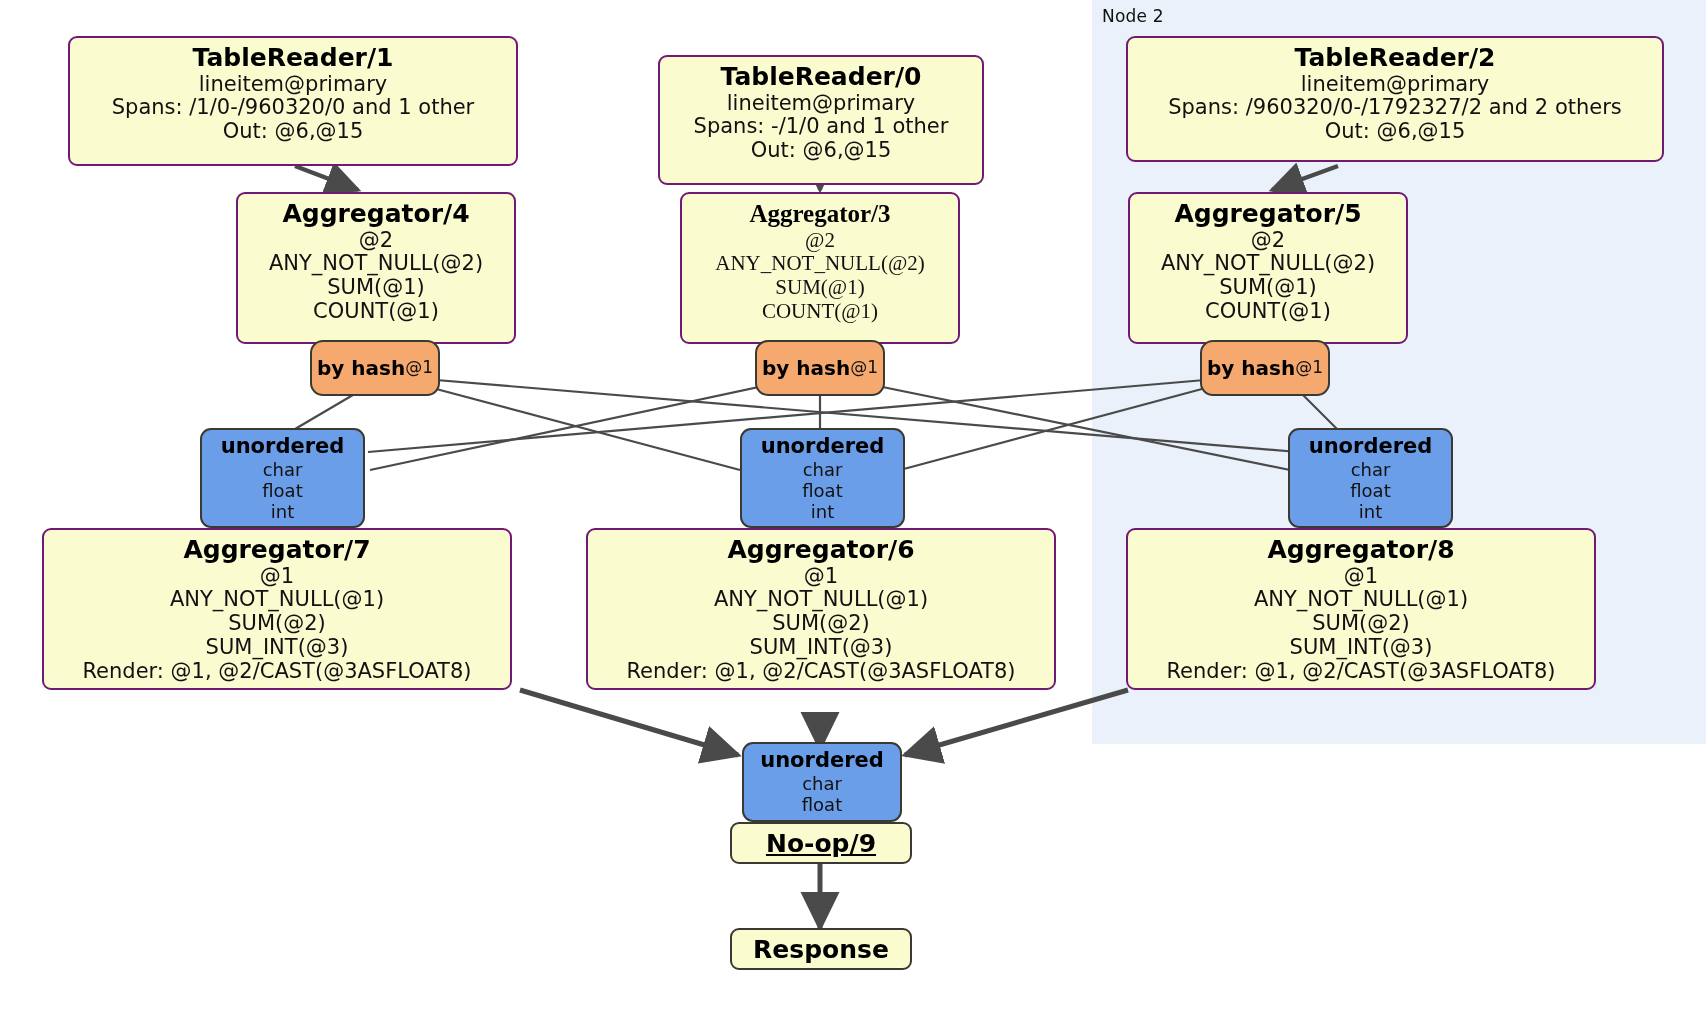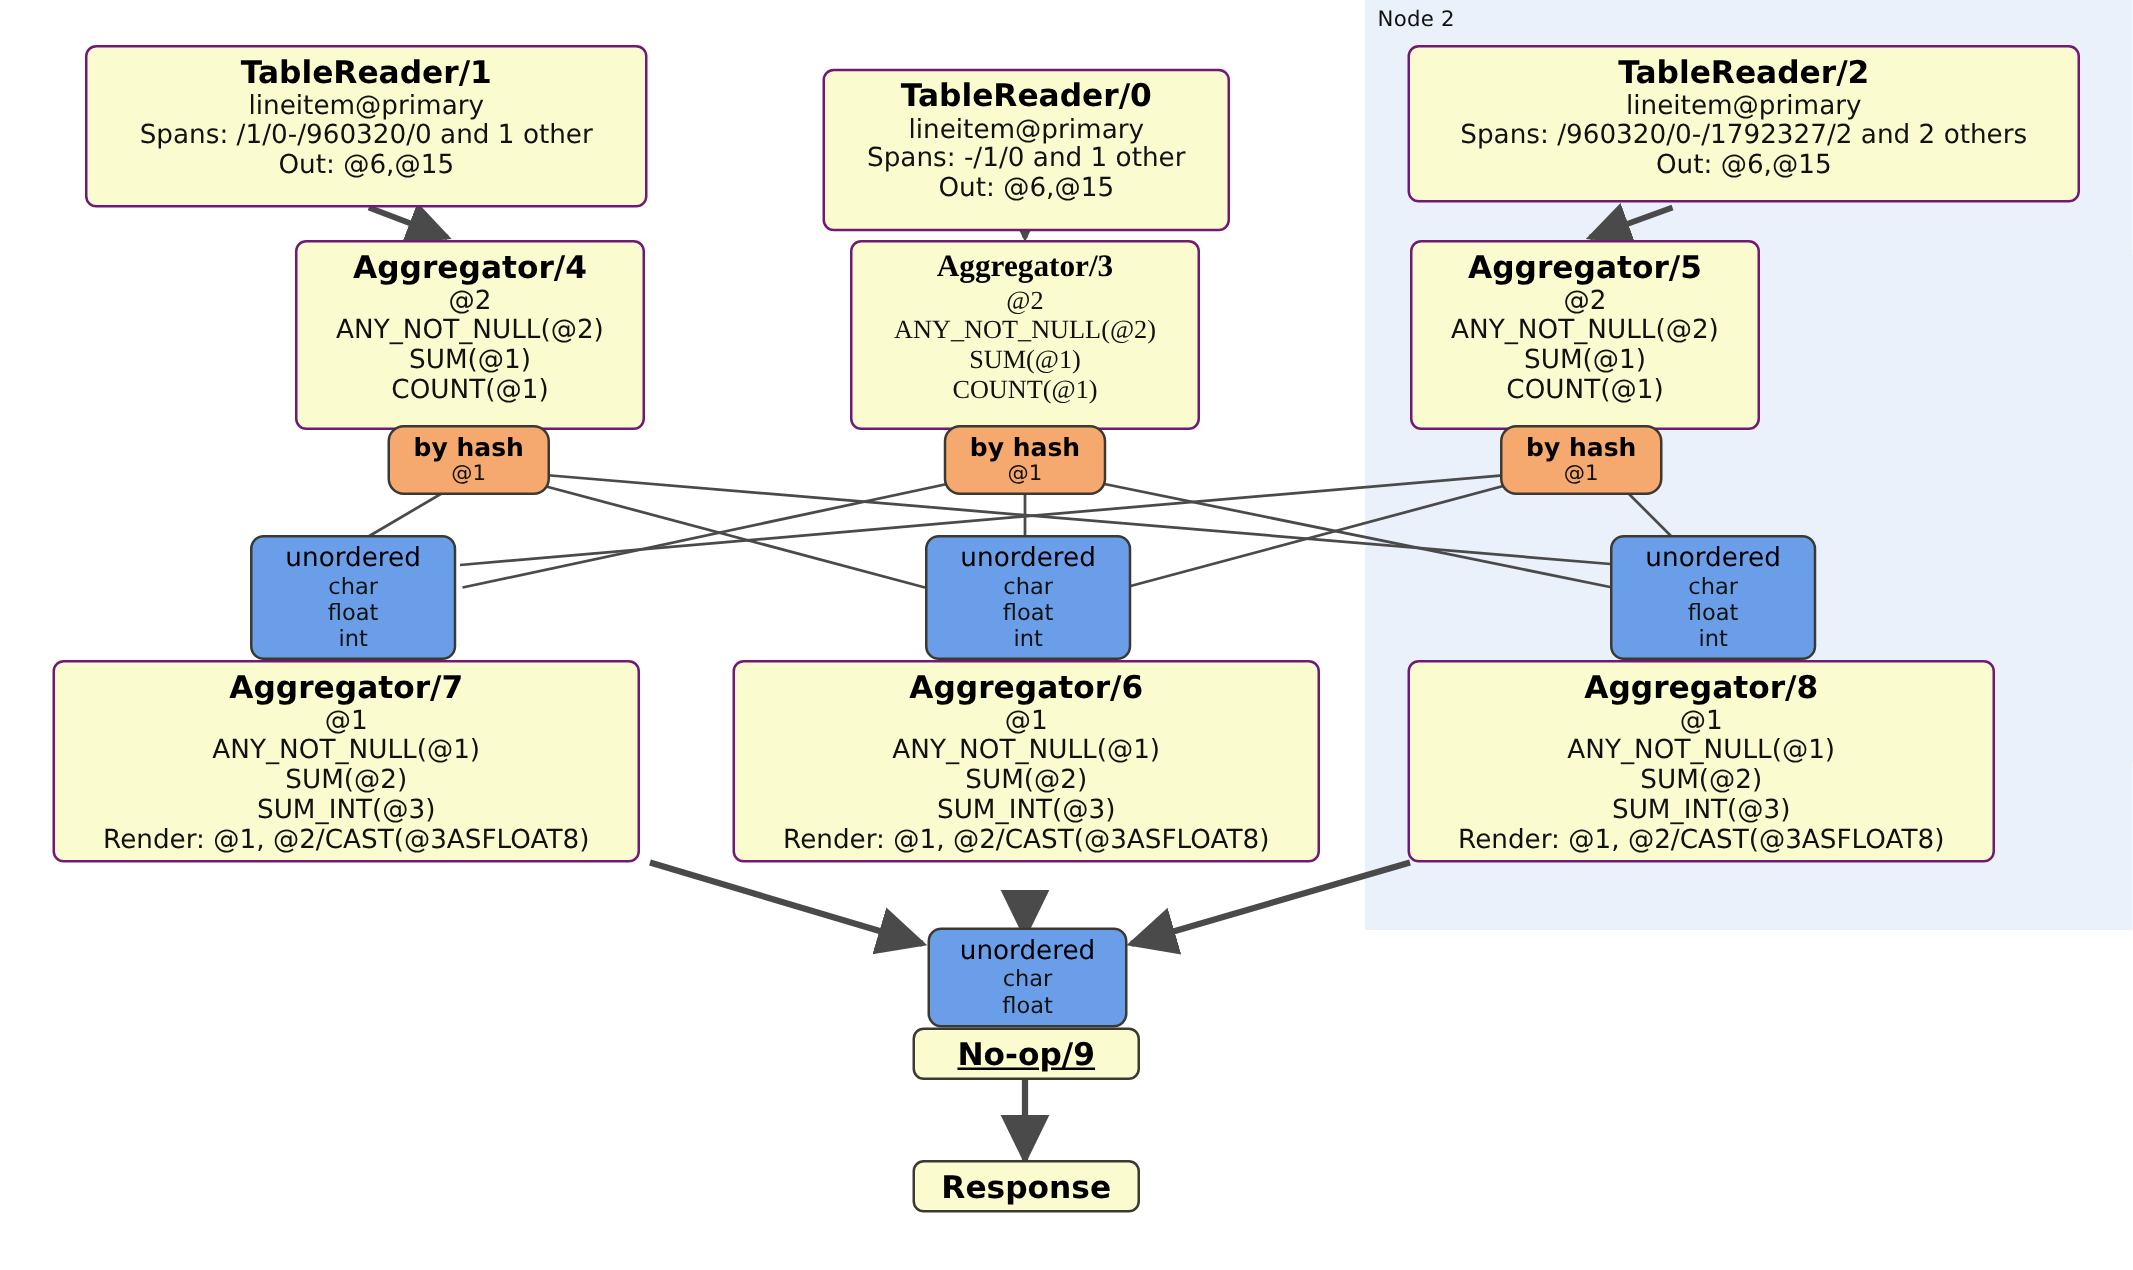--- a/index.html
+++ b/index.html
@@ -15,29 +15,29 @@
             pointer-events:none;}
 
   .box{position:absolute;box-sizing:border-box;border:2px solid #701a75;
        border-radius:9px;background:#fbfbd0;display:flex;flex-direction:column;
        align-items:center;justify-content:flex-start;padding:6px 8px 6px;
        line-height:1.14;}
   .box .ttl{font-weight:bold;font-size:25px;color:#000;white-space:nowrap;}
   .box .ln{font-size:21px;color:#111;white-space:nowrap;}
 
   .router{position:absolute;box-sizing:border-box;border:2px solid #3a3a33;
-          border-radius:13px;background:#f6a96e;display:flex;flex-direction:column;
+          border-radius:13px;background:#f6a96e;display:flex;
           align-items:center;justify-content:center;line-height:1.12;}
   .router .ttl{font-weight:bold;font-size:20px;color:#000;}
   .router .ln{font-size:17px;color:#111;}
 
   .sync{position:absolute;box-sizing:border-box;border:2px solid #3a3a33;
         border-radius:11px;background:#6b9ee8;display:flex;flex-direction:column;
         align-items:center;justify-content:center;line-height:1.18;}
-  .sync .ttl{font-weight:normal;font-size:21px;color:#000;}
+  .sync .ttl{font-weight:bold;font-size:21px;color:#000;}
   .sync .ln{font-size:18px;color:#111;}
 
   .small-box{position:absolute;box-sizing:border-box;border:2px solid #3a3a33;
              border-radius:9px;background:#fbfbd0;display:flex;align-items:center;
              justify-content:center;}
   .small-box .ttl{font-weight:bold;font-size:25px;color:#000;}
 </style>
 </head>
 <body>
 

